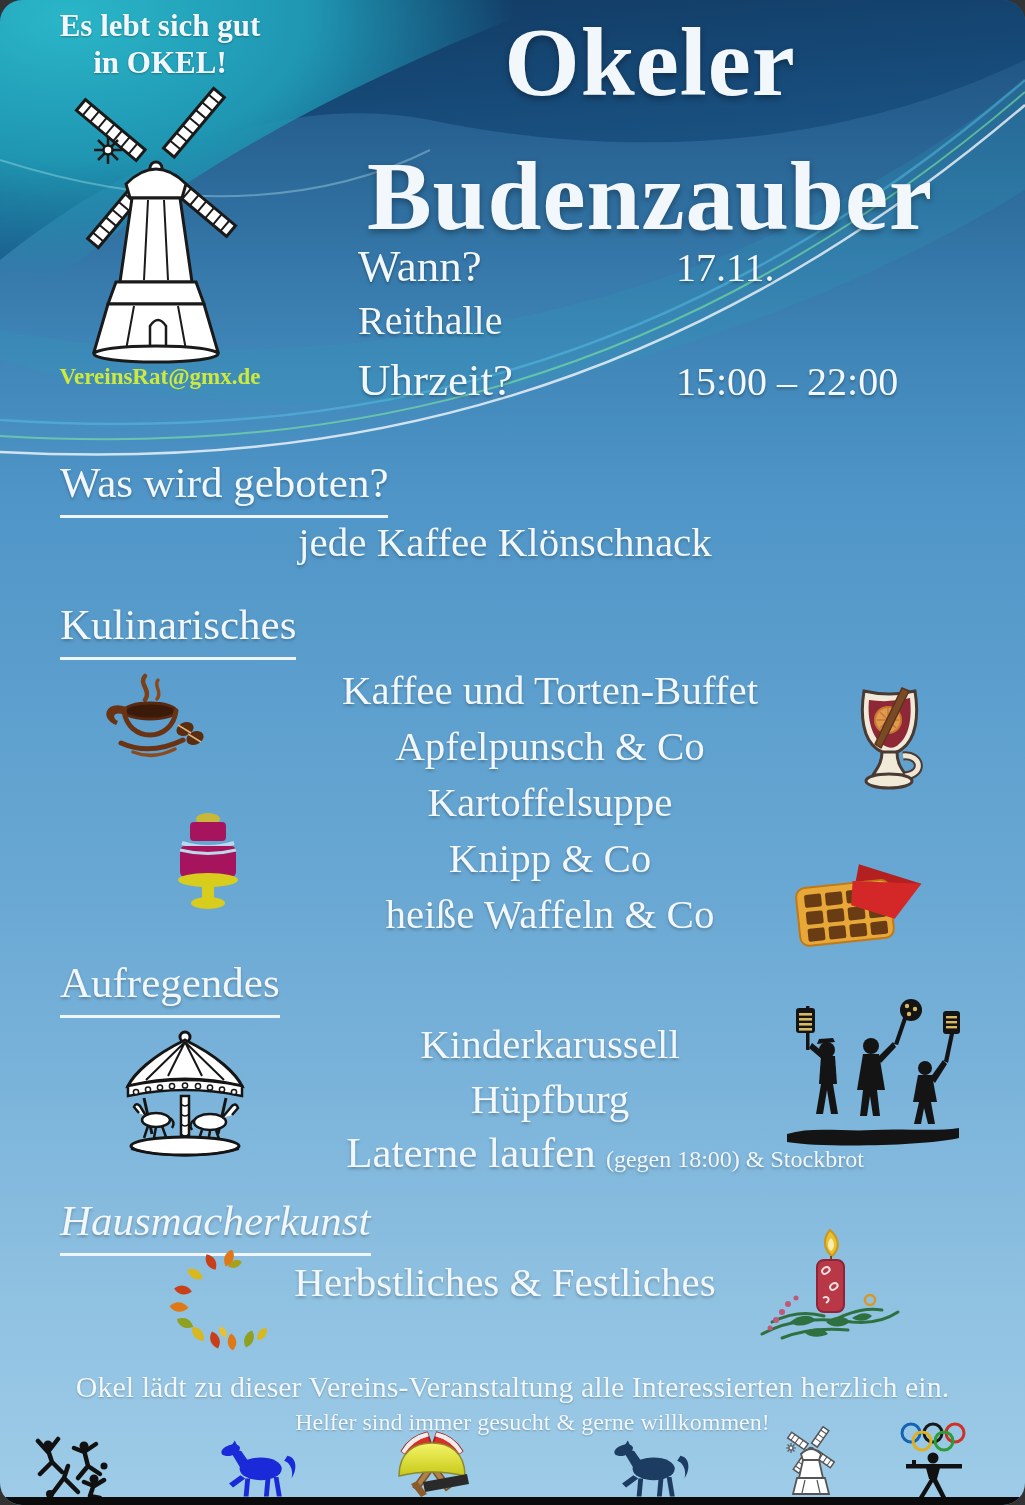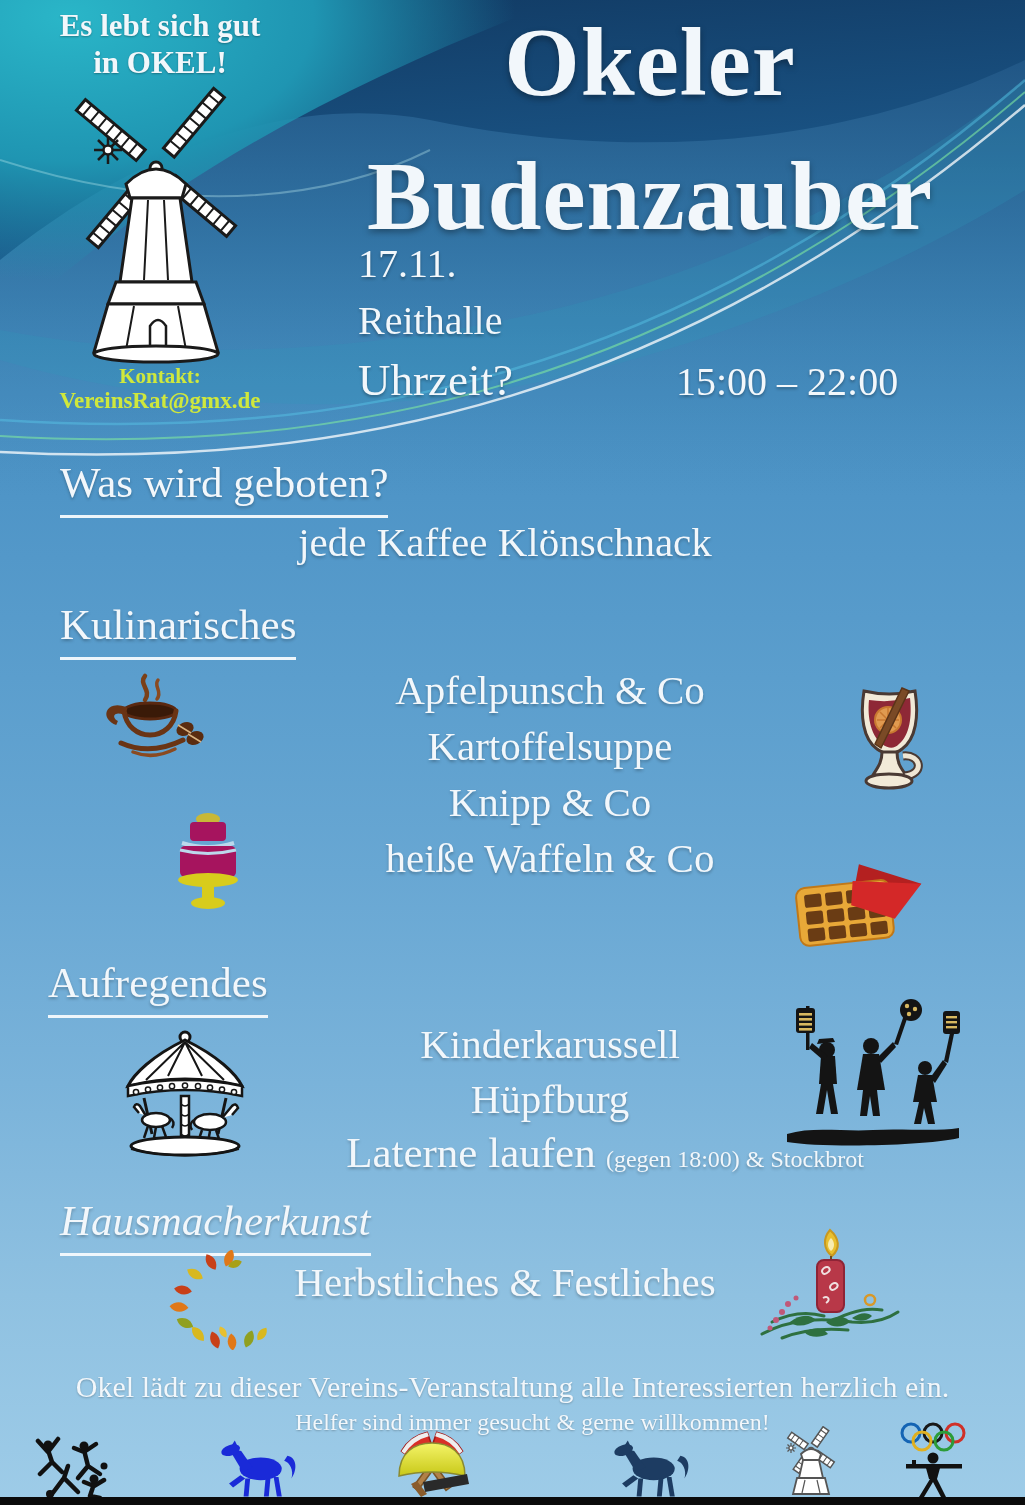--- a/index.html
+++ b/index.html
@@ -1,39 +1,40 @@
 <!DOCTYPE html>
 <html><head>
 <meta charset="utf-8">
 <style>
   html,body{margin:0;padding:0;background:#333;}
   #poster{
     position:relative;width:1025px;height:1505px;overflow:hidden;
     font-family:"Liberation Serif","DejaVu Serif",serif;
     color:#f2f7fb;
     background:linear-gradient(180deg,#1d5480 0%,#2e74a5 13%,#4088ba 23%,#4f95c7 33%,#5b9ecd 45%,#68a7d3 58%,#7ab3da 72%,#8fc1e1 86%,#9ecce8 100%);
+    border-radius:22px;
   }
   .abs{position:absolute;}
   .waves{left:0;top:0;width:1025px;height:500px;}
   .motto{left:30px;top:8px;width:260px;text-align:center;font-size:31px;font-weight:bold;line-height:1.18;text-shadow:0 1px 2px rgba(0,0,0,.3);}
   .windmill-big{left:72px;top:64px;width:166px;height:302px;}
   .contact{left:20px;top:364px;width:280px;text-align:center;color:#cfe83c;font-weight:bold;line-height:1.15;}
   .contact .c1{font-size:21px;}
   .contact .c2{font-size:23px;}
   .title-line{left:300px;width:700px;text-align:center;font-weight:bold;font-size:97px;line-height:1;letter-spacing:1px;text-shadow:0 3px 6px rgba(0,0,0,.35);}
   .t1{top:14px;}
   .t2{top:148px;}
   .details{left:358px;top:240px;width:640px;}
   .drow{display:flex;height:57px;align-items:baseline;}
   .dlabel{width:318px;font-size:45px;text-shadow:0 2px 3px rgba(0,0,0,.3);}
   .dvalue{font-size:40px;text-shadow:0 2px 3px rgba(0,0,0,.3);}
   .heading{font-size:43px;text-shadow:0 2px 3px rgba(0,0,0,.25);border-bottom:3px solid rgba(246,250,253,.95);padding-bottom:8px;}
   .h-was{left:60px;top:458px;}
   .h-kulin{left:60px;top:600px;}
-  .h-auf{left:48px;top:958px;}
+  .h-auf{left:60px;top:958px;}
   .h-haus{left:60px;top:1196px;font-style:italic;}
   .line-c{text-align:center;font-size:41px;text-shadow:0 2px 3px rgba(0,0,0,.25);}
   .was-item{left:160px;top:518px;width:690px;}
   .food-list{left:230px;top:662px;width:640px;line-height:56px;}
   .fun1{left:180px;top:1020px;width:740px;}
   .fun2{left:180px;top:1075px;width:740px;}
   .fun3{left:190px;top:1128px;width:830px;}
   .fun3 .main{font-size:43px;}
   .fun3 .note{font-size:24px;}
   .haus-item{left:150px;top:1258px;width:710px;}
@@ -138,45 +139,46 @@
       <path d="M76,136 L72,216 M92,136 L96,216" stroke-width="2" fill="none"></path>
       <path d="M44,218 L124,218 L132,240 L36,240 Z"></path>
       <path d="M36,240 L132,240 L146,288 L22,288 Z"></path>
       <path d="M62,242 L54,286 M106,242 L114,286" stroke-width="2" fill="none"></path>
       <path d="M78,262 q8,-12 16,0 l0,24 l-16,0 Z" stroke-width="2.5"></path>
       <ellipse cx="84" cy="290" rx="62" ry="8"></ellipse>
     </g>
   </svg>
 
   <div class="abs contact">
-    <div class="c1">Kontakt:</div>
     <div class="c2">VereinsRat@gmx.de</div>
   </div>
 
   <div class="abs title-line t1">Okeler</div>
   <div class="abs title-line t2">Budenzauber</div>
 
   <div class="abs details">
     <div class="drow">
+      <div class="dlabel">Wann?</div>
       <div class="dvalue">17.11.</div>
     </div>
     <div class="drow">
       <div class="dvalue">Reithalle</div>
     </div>
     <div class="drow">
       <div class="dlabel">Uhrzeit?</div>
       <div class="dvalue">15:00 – 22:00</div>
     </div>
   </div>
 
   <div class="abs heading h-was">Was wird geboten?</div>
   <div class="abs line-c was-item">jede Kaffee Klönschnack</div>
 
   <div class="abs heading h-kulin">Kulinarisches</div>
   <div class="abs line-c food-list">
+    <div>Kaffee und Torten-Buffet</div>
     <div>Apfelpunsch &amp; Co</div>
     <div>Kartoffelsuppe</div>
     <div>Knipp &amp; Co</div>
     <div>heiße Waffeln &amp; Co</div>
   </div>
 
   <svg class="abs icon i-coffee" viewBox="0 0 112 102">
     <g fill="none" stroke="#6a3414" stroke-linecap="round">
       <path d="M50,4 C43,12 57,18 50,28" stroke-width="4.5" stroke="#7a4018"></path>
       <path d="M63,8 C58,14 68,19 62,27" stroke-width="3.5" stroke="#8a4a20"></path>

